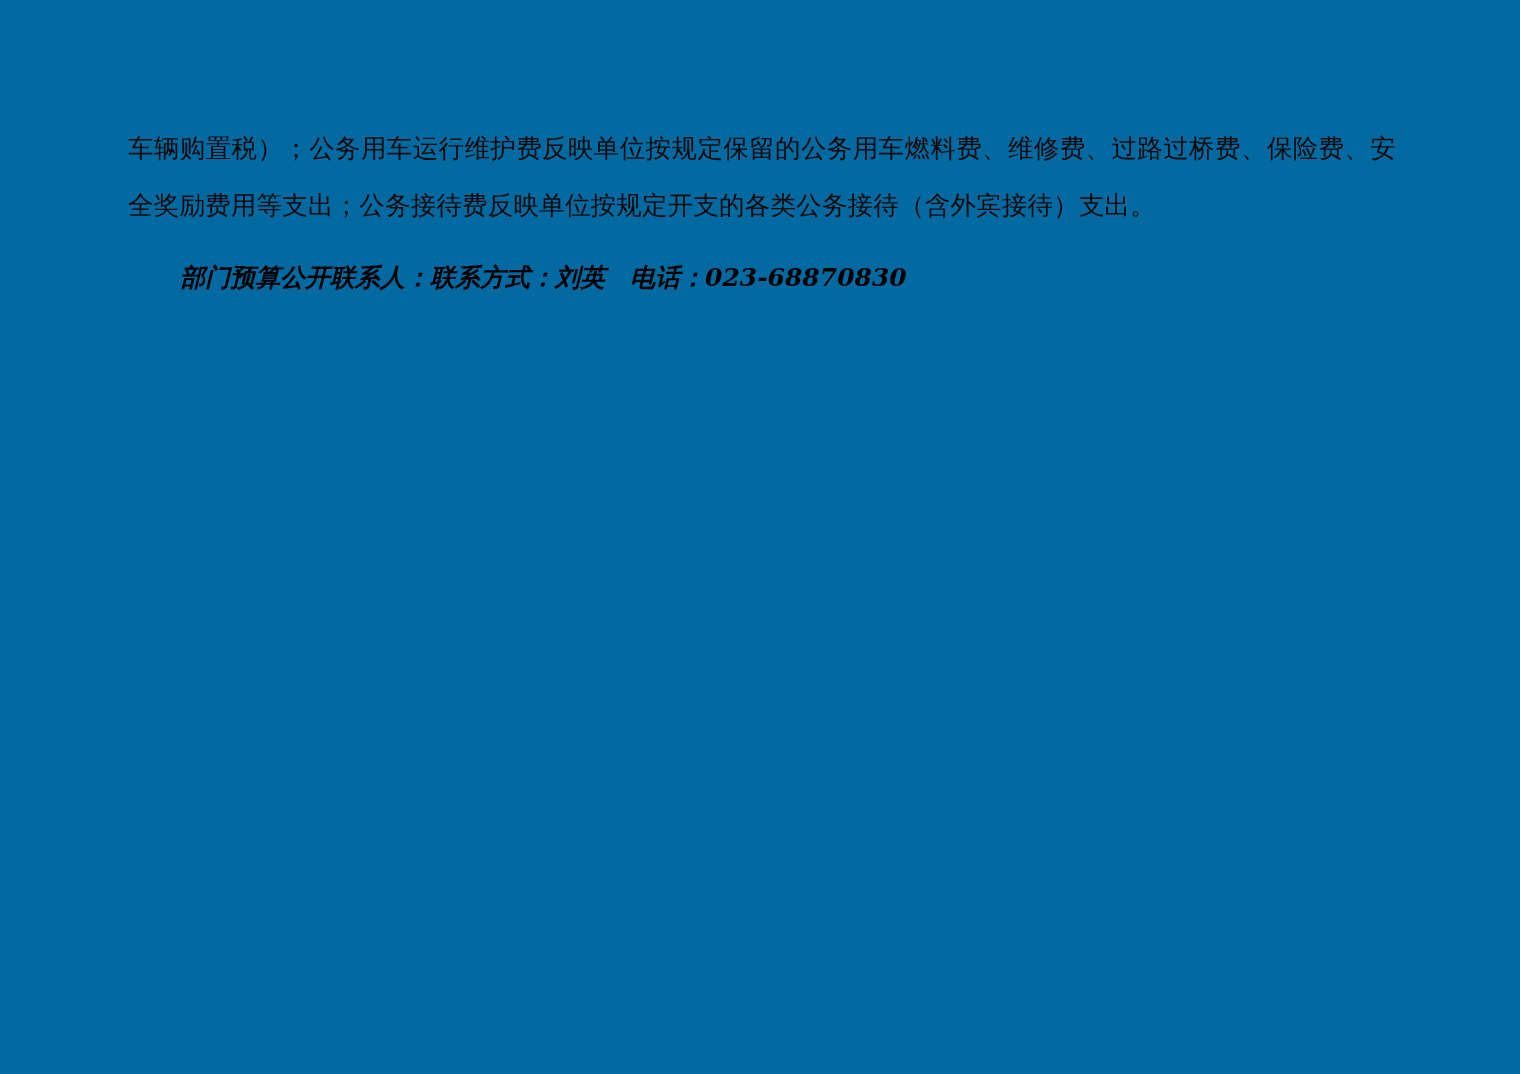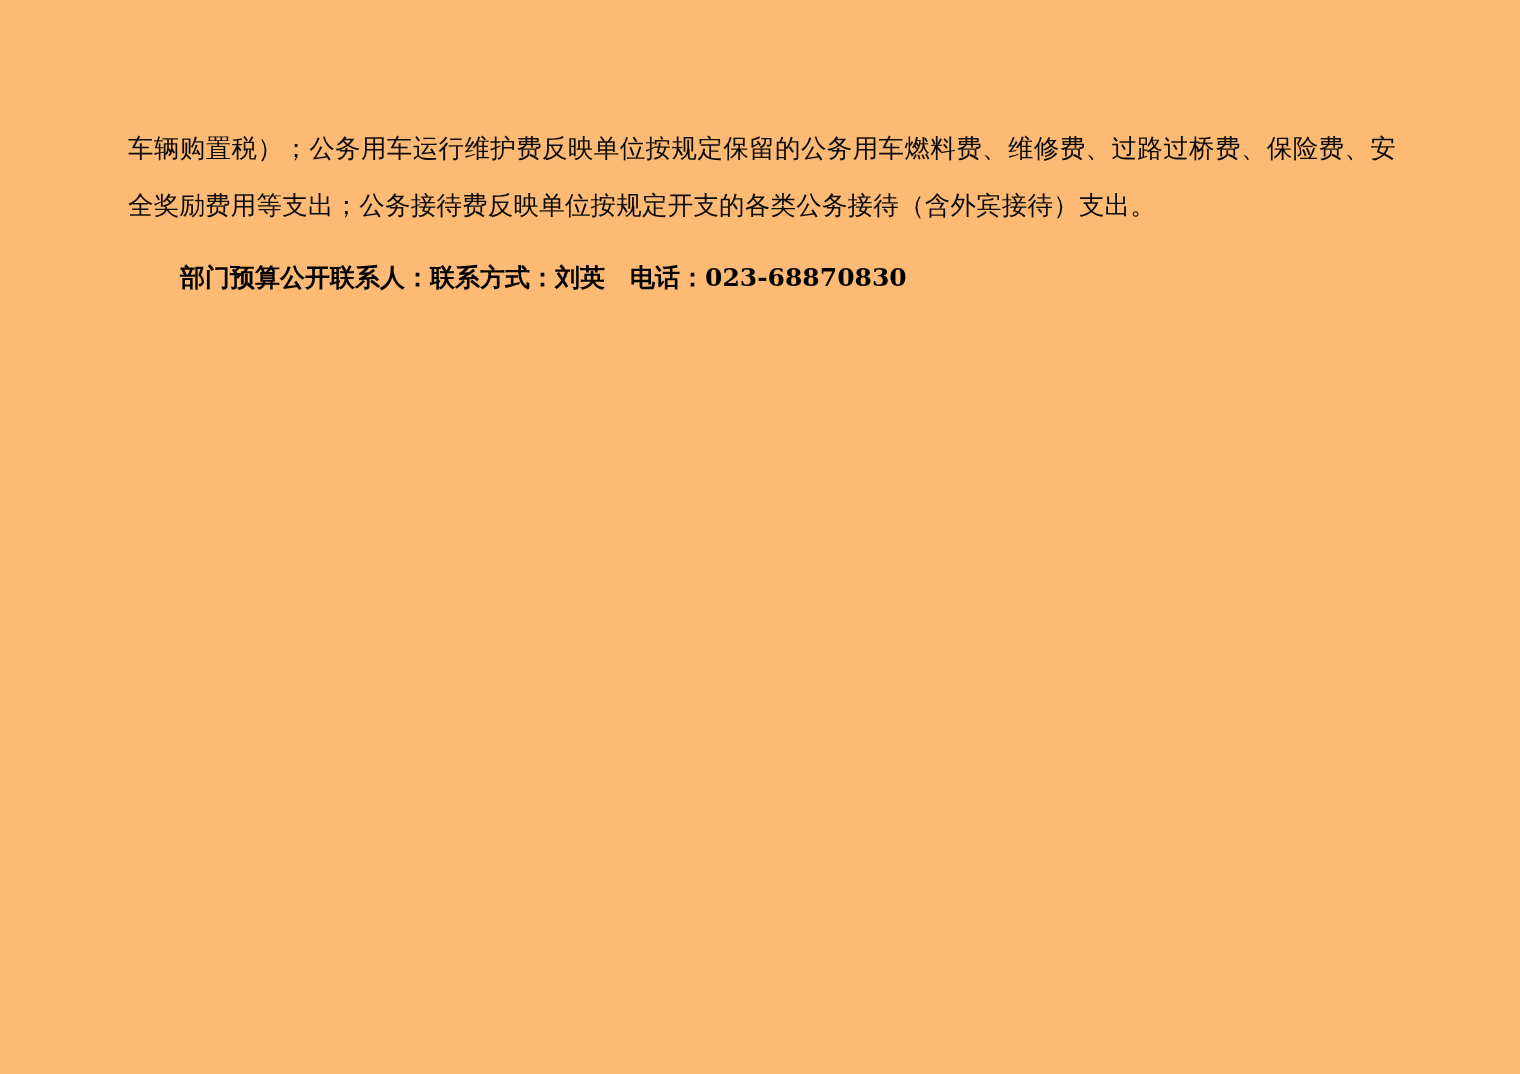--- a/index.html
+++ b/index.html
@@ -4,21 +4,21 @@
 <style>
   html, body {
     margin: 0;
     padding: 0;
     background: #ffffff;
   }
   .page {
     position: relative;
     width: 1520px;
     height: 1074px;
-    background: #fdba74;
+    background: #0369a1;
     overflow: hidden;
     font-family: "Liberation Serif", serif;
     color: #000000;
   }
   .content {
     position: absolute;
     left: 128px;
     top: 120px;
     width: 1268px;
   }
@@ -34,20 +34,21 @@
   }
   .contact-line {
     margin: 22px 0 0 0;
     font-family: "DejaVu Serif", "Liberation Serif", serif;
     font-size: 25px;
     font-weight: bold;
     line-height: 44px;
     text-indent: 52px;
     color: #000000;
     white-space: pre;
+    font-style: italic;
   }
 </style>
 </head>
 <body>
 
 <div class="page">
   <div class="content">
     <p class="body-paragraph">车辆购置税）；公务用车运行维护费反映单位按规定保留的公务用车燃料费、维修费、过路过桥费、保险费、安全奖励费用等支出；公务接待费反映单位按规定开支的各类公务接待（含外宾接待）支出。</p>
     <p class="contact-line">部门预算公开联系人：联系方式：刘英　电话：023-68870830</p>
   </div>

